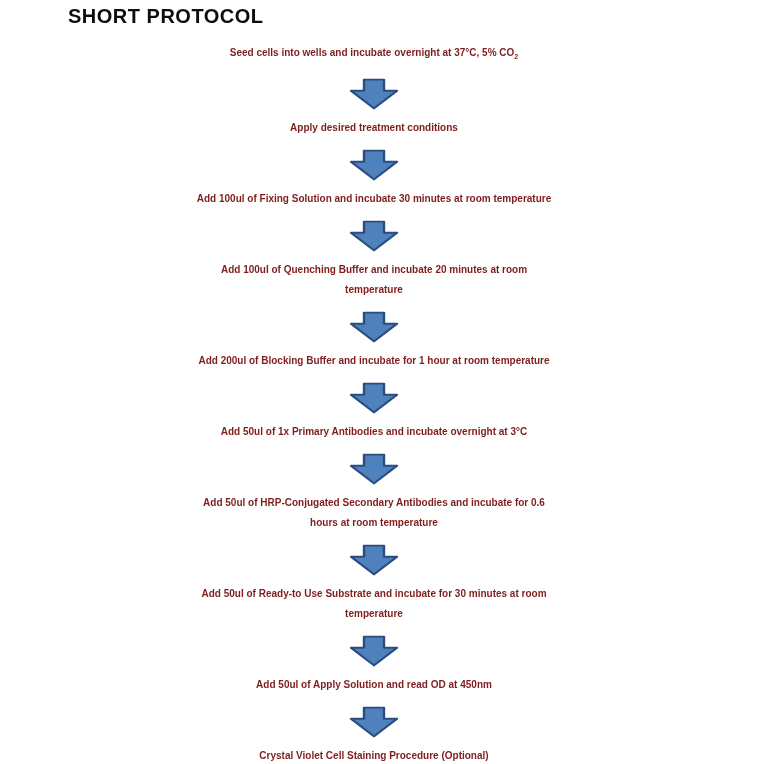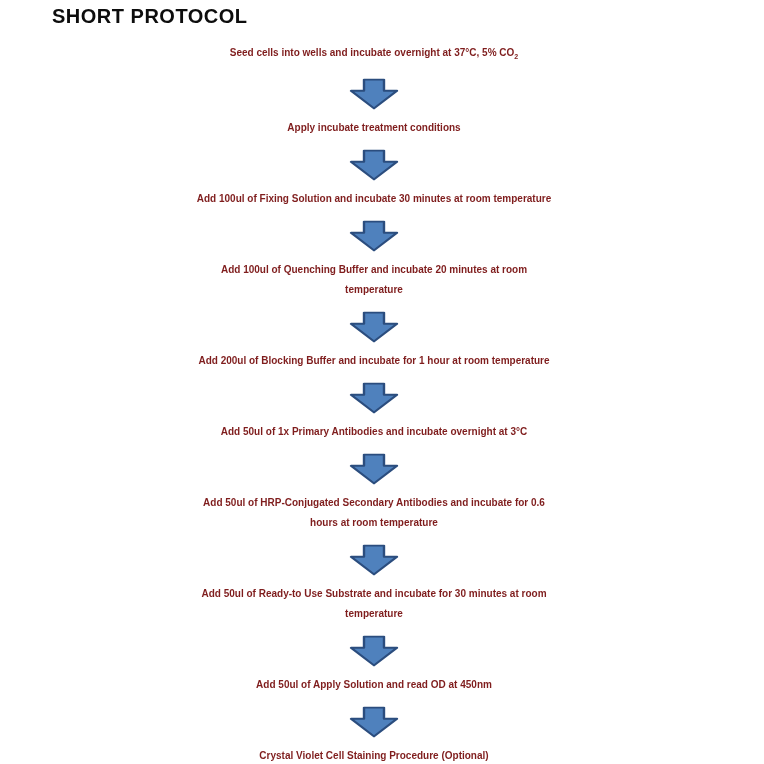--- a/index.html
+++ b/index.html
@@ -11,21 +11,21 @@
     position: relative;
     width: 764px;
     height: 764px;
     background: var(--page-bg, #ffffff);
     overflow: hidden;
     font-family: "Liberation Sans", sans-serif;
     color: #1b1b1b;
   }
   .title {
     padding-top: 5px;
-    margin-left: 52px;
+    margin-left: 68px;
     font-size: 20px;
     font-weight: 700;
     letter-spacing: 0.5px;
     color: #0d0d0d;
   }
   .flow {
     width: 764px;
     padding-right: 16px;
     box-sizing: border-box;
     display: flex;
@@ -73,21 +73,21 @@
 
     <div class="step first">
       <div class="step-line"><span>Seed cells into wells and incubate overnight at 37°C, 5% CO</span><sub>2</sub></div>
     </div>
 
     <svg class="arrow" viewBox="0 0 50 40" preserveAspectRatio="none">
       <polygon points="15,2 35,2 35,16 48,16 25,38 2,16 15,16"></polygon>
     </svg>
 
     <div class="step">
-      <div class="step-line">Apply incubate treatment conditions</div>
+      <div class="step-line">Apply desired treatment conditions</div>
     </div>
 
     <svg class="arrow" viewBox="0 0 50 40" preserveAspectRatio="none">
       <polygon points="15,2 35,2 35,16 48,16 25,38 2,16 15,16"></polygon>
     </svg>
 
     <div class="step">
       <div class="step-line">Add 100ul of Fixing Solution and incubate 30 minutes at room temperature</div>
     </div>
 

